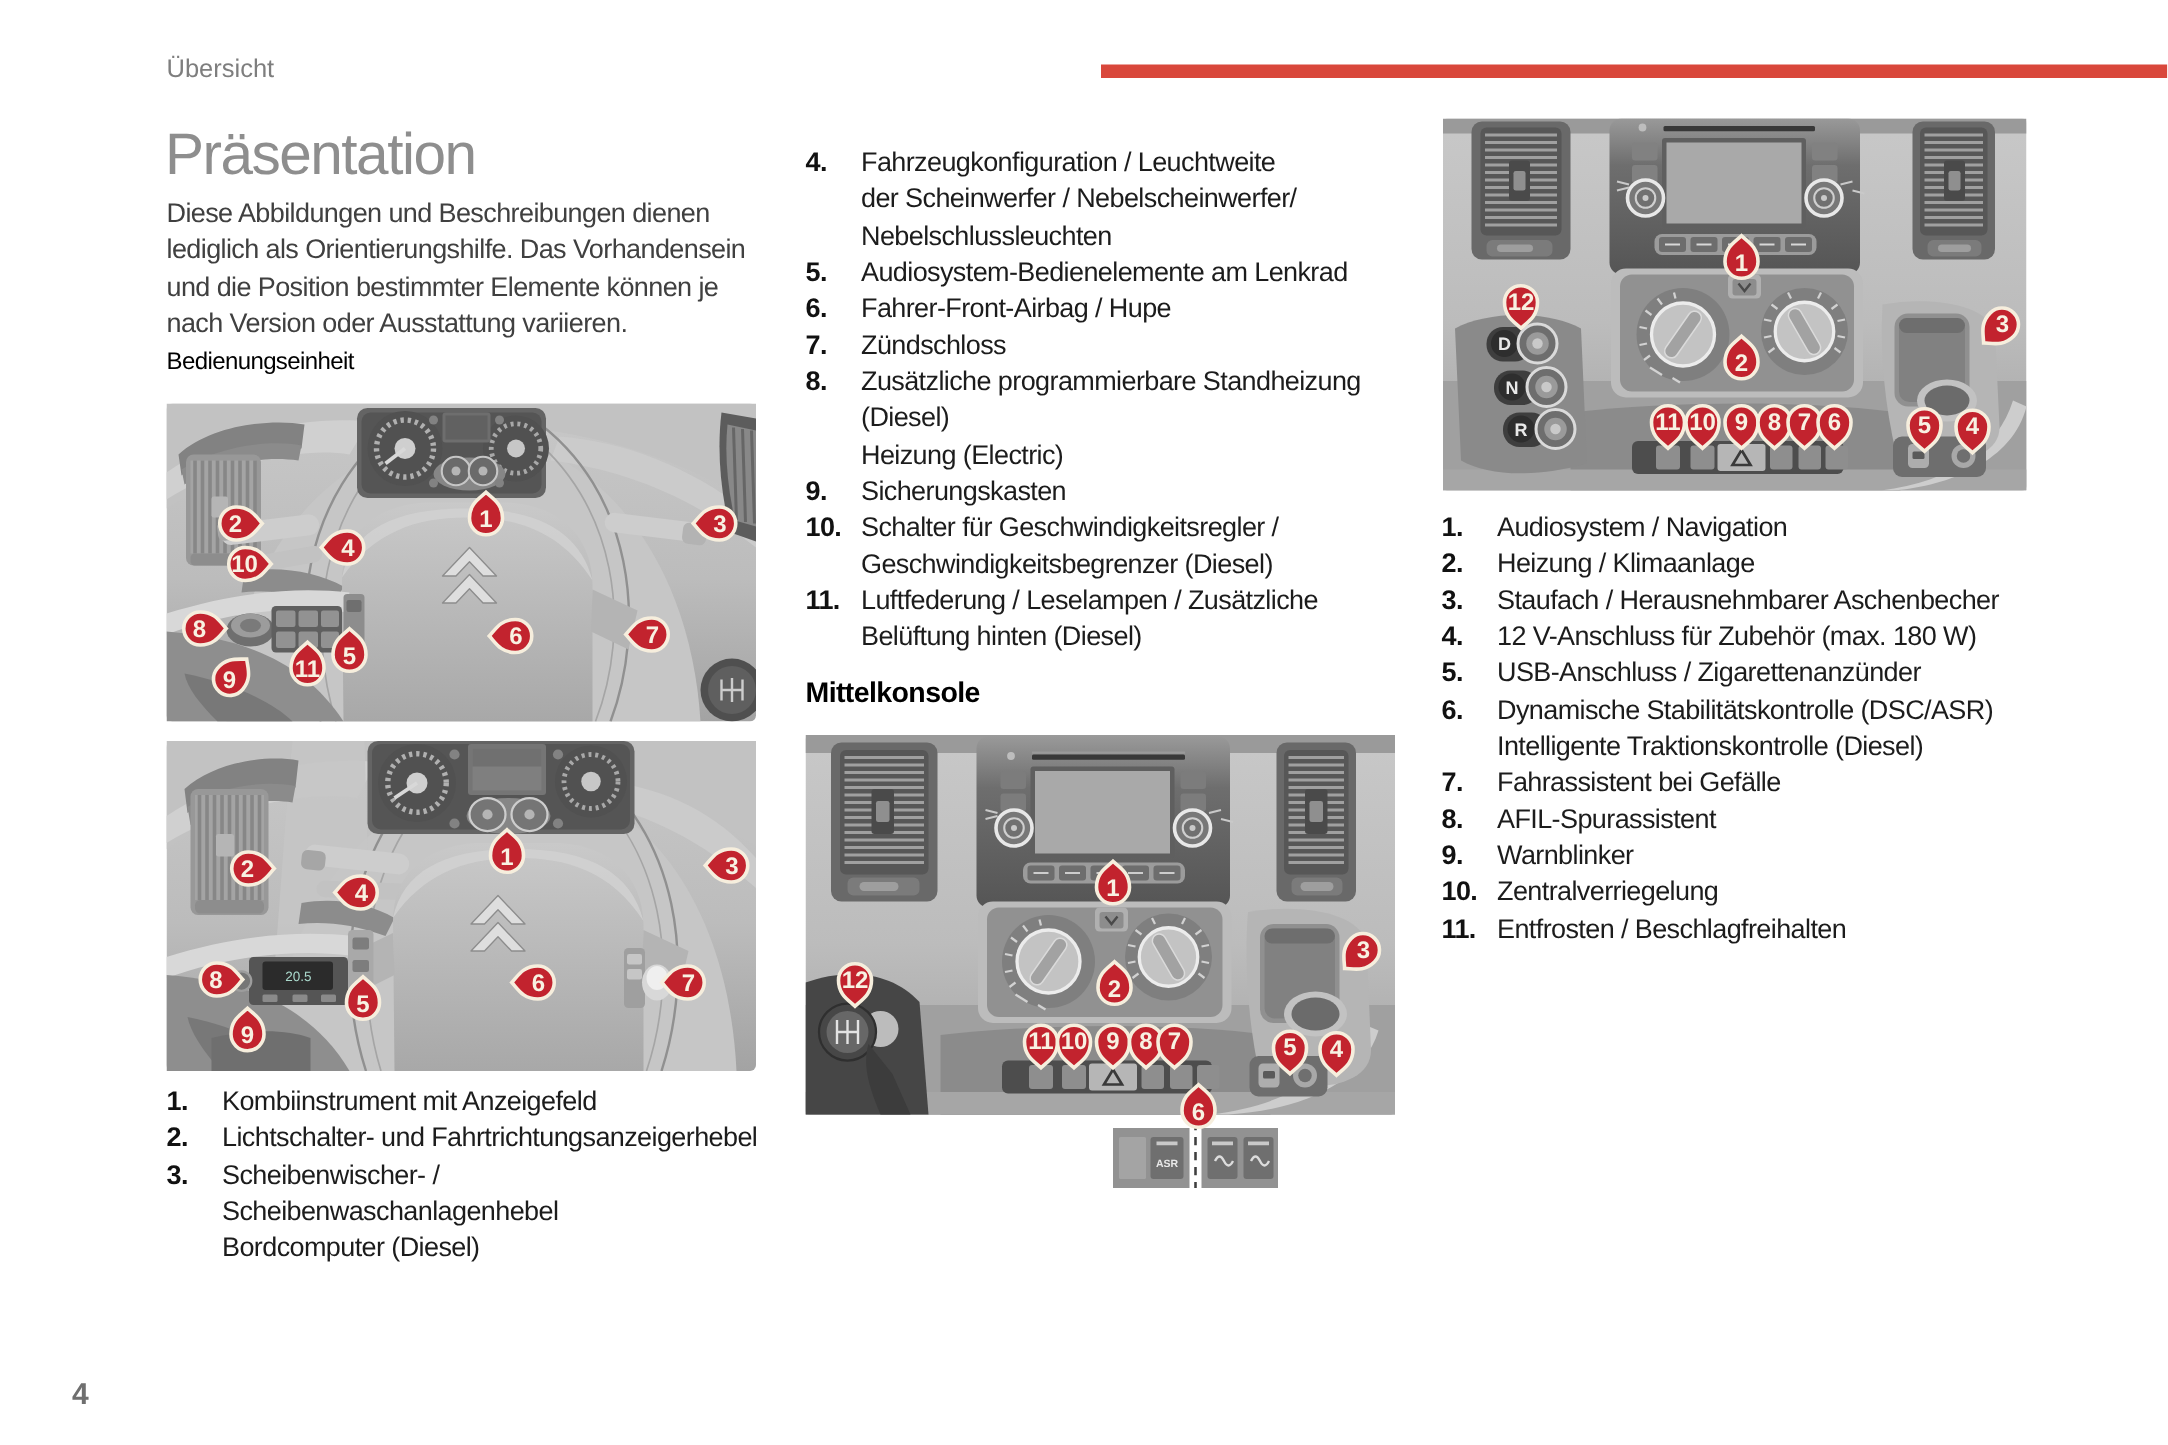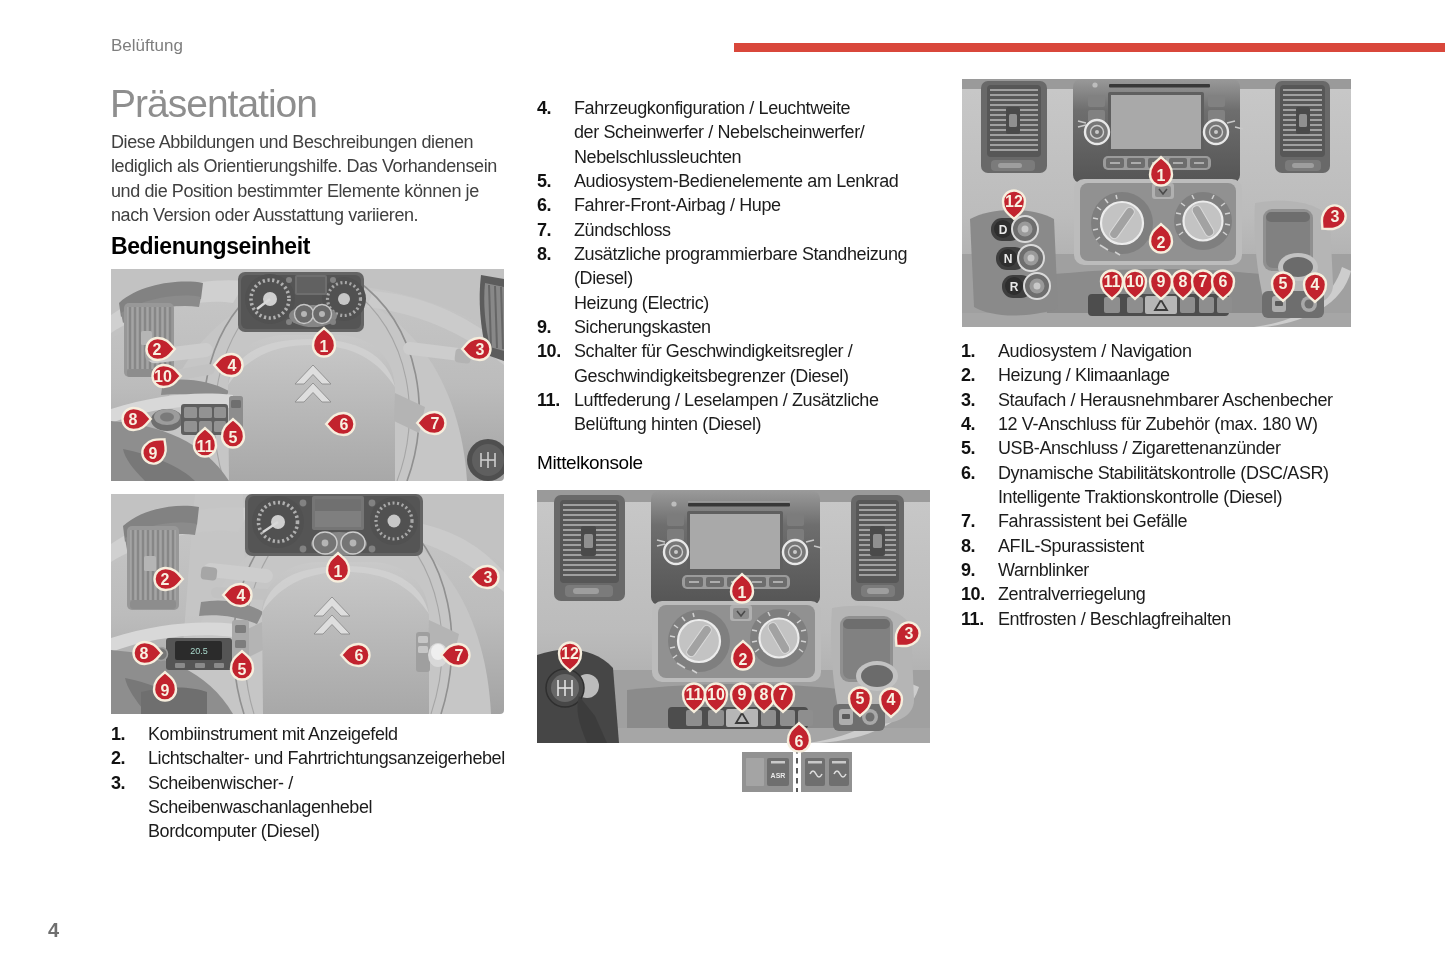--- a/index.html
+++ b/index.html
@@ -10,29 +10,29 @@
 .t18{font-size:18px;line-height:24.3px;color:#404040;letter-spacing:-0.4px;}
 .list{font-size:18px;line-height:24.35px;color:#1c1c1c;letter-spacing:-0.4px;}
 .list .row{position:relative;padding-left:37px;}
 .list .no{position:absolute;left:0;top:0;font-weight:bold;color:#111;}
 svg text{font-family:"Liberation Sans",sans-serif;}
 </style>
 </head>
 <body>
 <div class="page">
 
-<div class="abs" style="left:111px;top:36px;font-size:17px;color:#7e7e7e;">Belüftung</div>
+<div class="abs" style="left:111px;top:36px;font-size:17px;color:#7e7e7e;">Übersicht</div>
 
 <div class="abs" style="left:734px;top:43px;width:711px;height:8.5px;background:#d9473b;"></div>
 
 <div class="abs" style="left:110px;top:82px;font-size:39px;color:#8e8e8e;letter-spacing:-1px;">Präsentation</div>
 
 <div class="abs t18" style="left:111px;top:130px;width:440px;">Diese Abbildungen und Beschreibungen dienen<br>lediglich als Orientierungshilfe. Das Vorhandensein<br>und die Position bestimmter Elemente können je<br>nach Version oder Ausstattung variieren.</div>
 
-<div class="abs" style="left:111px;top:233px;font-size:23px;font-weight:bold;color:#000;letter-spacing:-0.4px;">Bedienungseinheit</div>
+<div class="abs" style="left:111px;top:233px;font-size:16px;font-weight:normal;color:#000;letter-spacing:-0.4px;">Bedienungseinheit</div>
 
 <svg class="abs" style="left:111px;top:269px;" width="393" height="212" viewBox="0 0 393 212">
 <defs>
 <linearGradient id="bgv" x1="0" y1="0" x2="0" y2="1">
           <stop offset="0" stop-color="#c8c8c8"></stop>
           <stop offset="0.55" stop-color="#bcbcbc"></stop>
           <stop offset="1" stop-color="#a3a3a3"></stop>
         </linearGradient>
 <linearGradient id="padg" x1="0" y1="0" x2="0" y2="1">
           <stop offset="0" stop-color="#c9c9c9"></stop>
@@ -384,21 +384,21 @@
   <div class="row"><span class="no">4.</span>Fahrzeugkonfiguration / Leuchtweite<br>der Scheinwerfer / Nebelscheinwerfer/<br>Nebelschlussleuchten</div>
   <div class="row"><span class="no">5.</span>Audiosystem-Bedienelemente am Lenkrad</div>
   <div class="row"><span class="no">6.</span>Fahrer-Front-Airbag / Hupe</div>
   <div class="row"><span class="no">7.</span>Zündschloss</div>
   <div class="row"><span class="no">8.</span>Zusätzliche programmierbare Standheizung<br>(Diesel)<br>Heizung (Electric)</div>
   <div class="row"><span class="no">9.</span>Sicherungskasten</div>
   <div class="row"><span class="no">10.</span>Schalter für Geschwindigkeitsregler /<br>Geschwindigkeitsbegrenzer (Diesel)</div>
   <div class="row"><span class="no">11.</span>Luftfederung / Leselampen / Zusätzliche<br>Belüftung hinten (Diesel)</div>
 </div>
 
-<div class="abs" style="left:537px;top:452px;font-size:19px;font-weight:normal;color:#000;letter-spacing:-0.4px;">Mittelkonsole</div>
+<div class="abs" style="left:537px;top:452px;font-size:19px;font-weight:bold;color:#000;letter-spacing:-0.4px;">Mittelkonsole</div>
 
 <svg class="abs" style="left:537px;top:490px;" width="393" height="302" viewBox="0 0 393 302">
 
 <rect width="393" height="253" rx="3" fill="url(#bgv)"></rect>
 <rect x="0" y="0" width="393" height="12" fill="#9a9a9a"></rect>
 <path d="M0,180 L393,180 L393,253 L0,253 Z" fill="#a0a0a0"></path>
 <path d="M90,200 C160,192 250,192 310,200 L310,253 L90,253 Z" fill="#8b8b8b"></path>
 <rect x="0" y="238" width="393" height="15" fill="#a6a6a6"></rect>
 
 <path d="M270,253 C320,247 356,226 370,192 L382,197 C371,233 330,250 282,253 Z" fill="#cdcdcd"></path>

